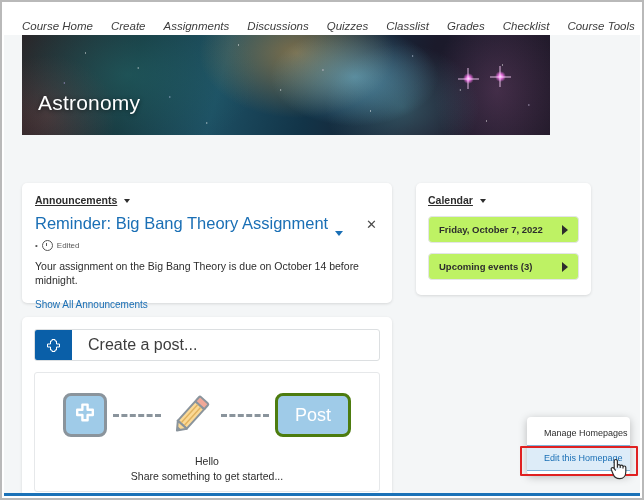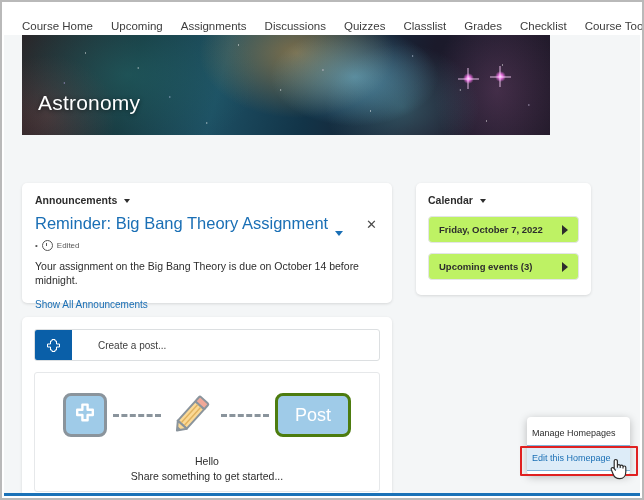--- a/index.html
+++ b/index.html
@@ -18,20 +18,21 @@
   }
 
   
   .navbar{
     position:absolute;left:2px;top:0;right:2px;height:48px;
     background:#ffffff;
     display:flex;align-items:center;
     padding-left:18px;
     box-sizing:border-box;
     border-bottom:1px solid #e6e6e6;
+    font-style:italic;
   }
   .nav-item{
     font-size:11.5px;color:#3d3d3d;
     margin-right:18px;white-space:nowrap;
     display:flex;align-items:center;gap:4px;
     cursor:pointer;
   }
   .chev{
     display:inline-block;width:0;height:0;
     border-left:3.5px solid transparent;
@@ -103,21 +104,21 @@
   }
 
   
   .card{
     position:absolute;background:#ffffff;
     border-radius:5px;
     box-shadow:0 1px 3px rgba(0,0,0,.12);
   }
   .widget-header{
     display:flex;align-items:center;gap:7px;
-    font-size:10.5px;color:#2d2d2d;font-weight:700;
+    font-size:10.5px;color:#2d2d2d;font-weight:700;text-decoration:underline;
   }
   .widget-header .chev{border-top-color:#2d2d2d;}
 
   
   #announcements-card{left:18px;top:148px;width:370px;height:120px;}
   .ann-inner{padding:11px 13px 0 13px;}
   .ann-title-row{display:flex;align-items:flex-start;margin-top:8px;}
   .ann-title{
     font-size:16.5px;color:#1a6fb5;font-weight:400;cursor:pointer;
     line-height:1.15;
@@ -173,22 +174,22 @@
     display:flex;height:30px;
     border:1px solid #dcdfe1;border-radius:3px;
     overflow:hidden;background:#ffffff;cursor:text;
   }
   .create-post-btn{
     width:37px;background:#0a5fa8;
     display:flex;align-items:center;justify-content:center;
     cursor:pointer;flex:0 0 auto;
   }
   .create-post-placeholder{
-    display:flex;align-items:center;padding-left:26px;
-    font-size:10px;color:#3d3d3d;
+    display:flex;align-items:center;padding-left:16px;
+    font-size:16px;color:#3d3d3d;
   }
   .empty-state{
     margin-top:11px;height:120px;
     border:1px solid #e6e8ea;border-radius:3px;
     display:flex;flex-direction:column;align-items:center;
     justify-content:flex-start;padding-top:16px;box-sizing:border-box;
   }
   .illus{display:flex;align-items:center;gap:0;height:52px;}
   .illus-plus-box{
     width:44px;height:44px;border-radius:8px;
@@ -213,21 +214,21 @@
   
   .ctx-menu{
     position:absolute;left:523px;top:382px;width:103px;
     background:#ffffff;border-radius:4px;
     box-shadow:0 2px 8px rgba(0,0,0,.25);
     padding:4px 0;box-sizing:border-box;
     z-index:30;
   }
   .ctx-item{
     font-size:9px;color:#2d2d2d;
-    padding:7px 5px;cursor:pointer;white-space:nowrap;
+    padding:7px 17px;cursor:pointer;white-space:nowrap;
   }
   .ctx-item.selected{
     background:#ddecf8;color:#1a6fb5;
     border-top:1px solid #7fb4da;border-bottom:1px solid #7fb4da;
   }
   .highlight-box{
     position:absolute;left:516px;top:411px;width:114px;height:26px;
     border:2px solid #e02020;border-radius:1px;
     z-index:40;pointer-events:none;
   }
@@ -239,21 +240,21 @@
 </head>
 <body>
 
 <div class="viewport">
 
   <div class="navbar">
     <div class="nav-item">
       <span>Course Home</span>
     </div>
     <div class="nav-item">
-      <span>Upcoming</span>
+      <span>Create</span>
     </div>
     <div class="nav-item">
       <span>Assignments</span>
     </div>
     <div class="nav-item">
       <span>Discussions</span>
     </div>
     <div class="nav-item">
       <span>Quizzes</span>
     </div>

